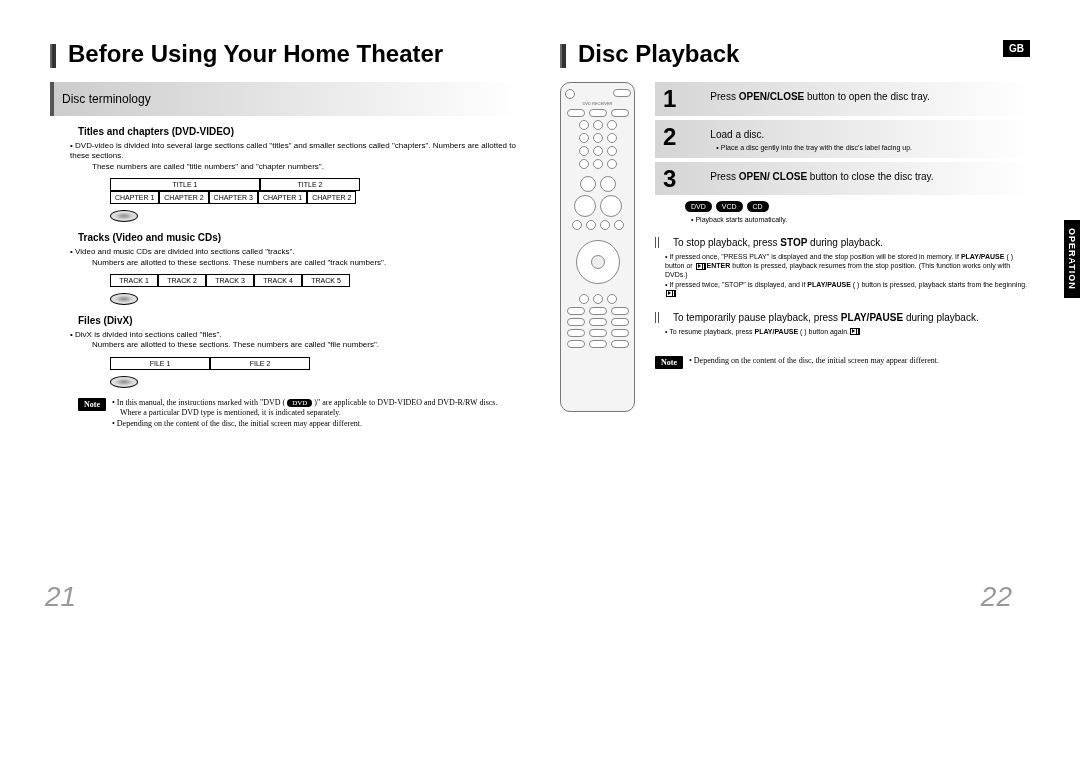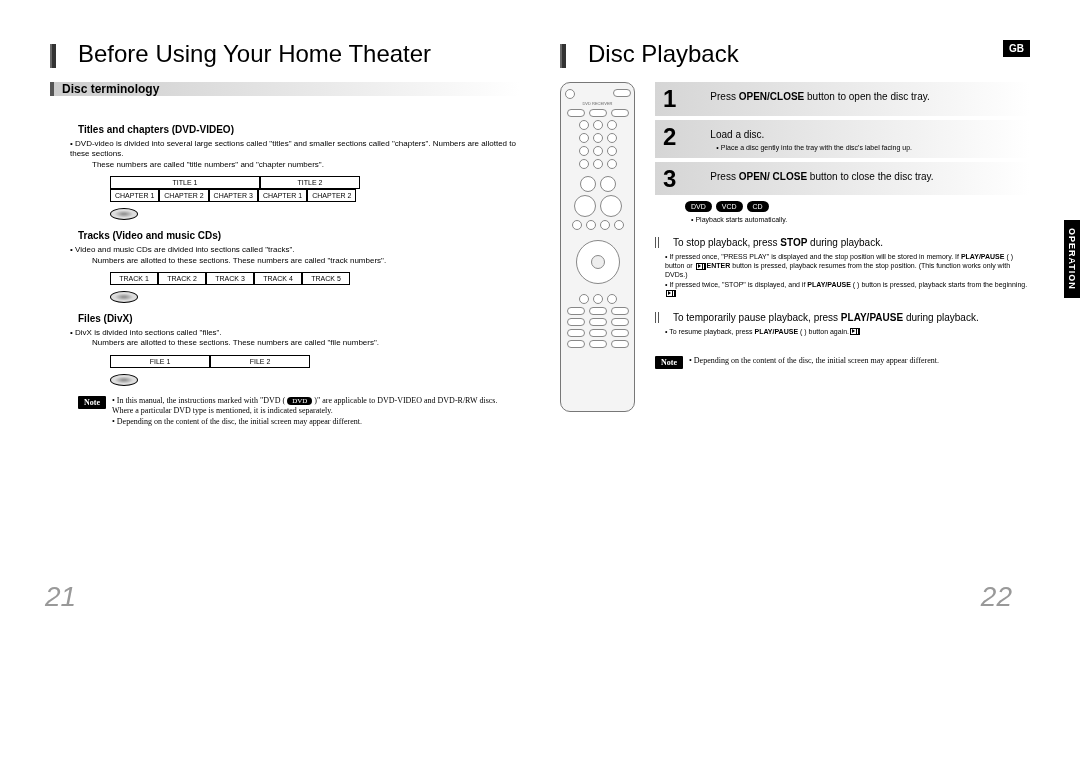--- a/index.html
+++ b/index.html
@@ -15,41 +15,41 @@
     display: flex;
     padding: 40px 50px 20px 50px;
     gap: 40px;
   }
   .page {
     flex: 1;
     position: relative;
   }
   .page-title {
     font-size: 24px;
-    font-weight: normal;
+    font-weight: bold;
     display: flex;
     align-items: flex-end;
-    gap: 20px;
+    gap: 10px;
     margin-bottom: 14px;
   }
   .title-bar {
     display: inline-block;
     width: 6px;
     height: 24px;
     background: #333;
     border-left: 2px solid #666;
     margin-right: 2px;
   }
   .section-header {
     background: linear-gradient(to right, #ccc, #fff);
-    padding: 0 8px;
+    padding: 10px 8px;
     font-size: 12px;
-    font-weight: bold;
+    font-weight: normal;
     border-left: 4px solid #555;
-    margin-bottom: 28px;
+    margin-bottom: 10px;
   }
   .sub-heading {
     font-size: 10px;
     font-weight: bold;
     margin: 8px 0 4px 28px;
   }
   .bullet-text {
     font-size: 8px;
     margin-left: 20px;
     line-height: 1.3;
@@ -313,21 +313,21 @@
     </div>
 
     <div class="note-box">
       <div class="note-pill">Note</div>
       <div class="note-text">
         <div class="bline">
           <span>In this manual, the instructions marked with "DVD (</span>
           <span style="background:#000;color:#fff;border-radius:7px;padding:0 5px;font-size:7px">DVD</span>
           <span>)" are applicable to DVD-VIDEO and DVD-R/RW discs.</span>
         </div>
-        <div style="margin-left:0">Where a particular DVD type is mentioned, it is indicated separately.</div>
+        <div style="margin-left:8px">Where a particular DVD type is mentioned, it is indicated separately.</div>
         <div class="bline">Depending on the content of the disc, the initial screen may appear different.</div>
       </div>
     </div>
   </div>
 
   <div class="page">
     <div class="gb-badge">GB</div>
 
     <div class="page-title">
       <span class="title-bar"></span>

